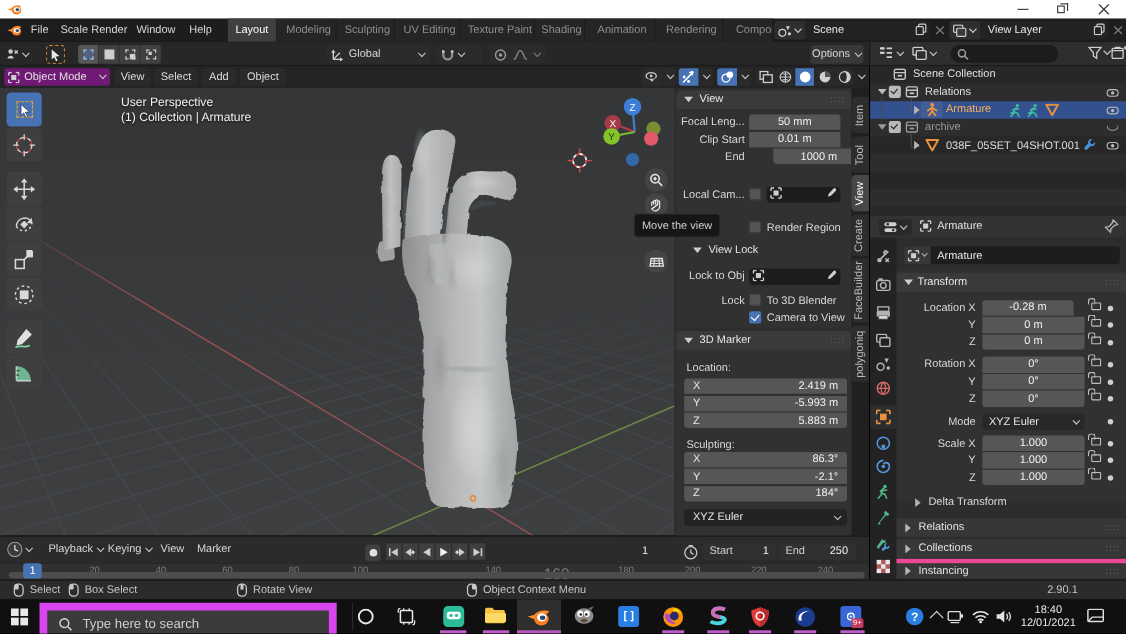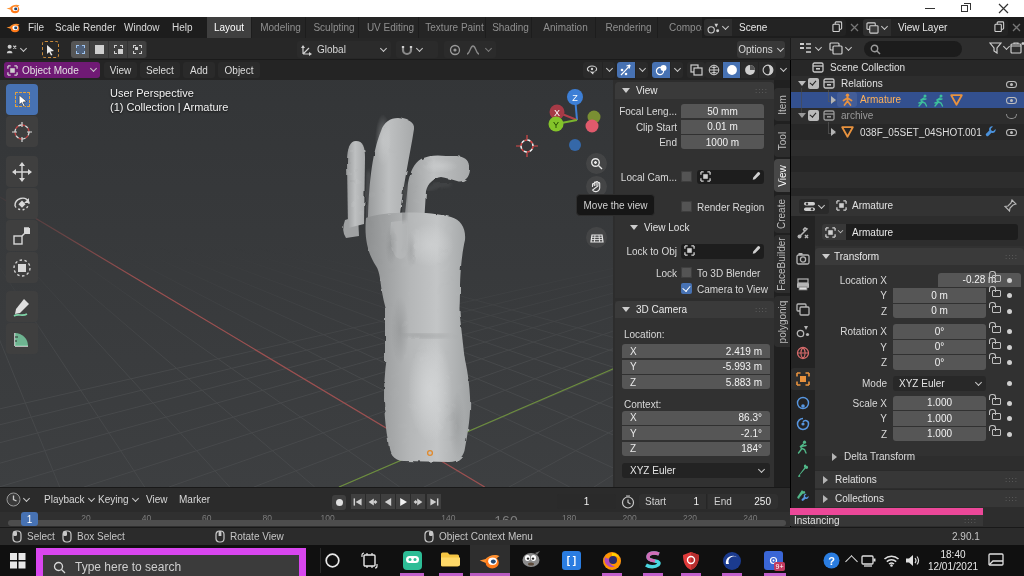--- a/index.html
+++ b/index.html
@@ -485,21 +485,21 @@
     <div class="a r" style="left:615px;top:82px;width:159px;height:17px;background:#3a3a3a;border-radius:4px 4px 0 0">
       <span class="tri trid" style="margin-left:7px"></span>
       <span style="margin-left:6px;color:#e8e8e8">View</span>
       <span class="grip" style="margin-left:auto;margin-right:6px">::::</span>
     </div>
     <div class="a lbl" style="left:613px;top:106px;width:64px;text-align:right">Focal Leng...</div>
     <div class="a lbl" style="left:613px;top:121.5px;width:64px;text-align:right">Clip Start</div>
     <div class="a lbl" style="left:613px;top:137px;width:64px;text-align:right">End</div>
     <div class="a fld" style="left:681px;top:104px;width:83px;height:14px;border-radius:3px 3px 0 0">50 mm</div>
     <div class="a fld" style="left:681px;top:119.5px;width:83px;height:14px;border-radius:0">0.01 m</div>
-    <div class="a fld" style="left:681px;top:135px;width:83px;height:14px;border-radius:0 0 3px 3px">1000 m</div>
+    <div class="a fld" style="left:703px;top:135px;width:83px;height:14px;border-radius:0 0 3px 3px">1000 m</div>
     <div class="a lbl" style="left:613px;top:172px;width:64px;text-align:right">Local Cam...</div>
     <div class="a cb" style="left:681px;top:171px"></div>
     <div class="a r" style="left:697px;top:170px;width:67px;height:14px;background:#1d1d1d;border-radius:3px">
       <span style="margin-left:3px"><svg width="11" height="11" viewBox="0 0 12 12">
           <path d="M1 1 h3 M8 1 h3 M1 1 v3 M11 1 v3 M1 8 v3 M1 11 h3 M8 11 h3 M11 8 v3" stroke="#cfcfcf" stroke-width="1.4"></path>
           <rect x="3.5" y="3.5" width="5" height="5" fill="#cfcfcf"></rect>
         </svg></span>
       <span style="margin-left:auto;margin-right:3px"><svg width="11" height="11" viewBox="0 0 12 12">
           <path d="M10.5 1.5 a1.8 1.8 0 0 1 0 2.6 L5.5 9 3 9.5 3.5 7 8 2 a1.8 1.8 0 0 1 2.5 -0.5z" fill="#cfcfcf"></path>
         </svg></span>
@@ -521,37 +521,37 @@
         </svg></span>
     </div>
     <div class="a lbl" style="left:613px;top:268px;width:64px;text-align:right">Lock</div>
     <div class="a cb" style="left:681px;top:267px"></div>
     <div class="a lbl" style="left:697px;top:268px">To 3D Blender</div>
     <div class="a cbc" style="left:681px;top:283px"></div>
     <div class="a lbl" style="left:697px;top:284px">Camera to View</div>
     <div class="a" style="left:615px;top:301px;width:159px;height:186px;background:#313131"></div>
     <div class="a r" style="left:615px;top:301px;width:159px;height:17px;background:#3a3a3a;border-radius:4px 4px 0 0">
       <span class="tri trid" style="margin-left:7px"></span>
-      <span style="margin-left:6px;color:#e8e8e8">3D Camera</span>
+      <span style="margin-left:6px;color:#e8e8e8">3D Marker</span>
       <span class="grip" style="margin-left:auto;margin-right:6px">::::</span>
     </div>
     <div class="a lbl" style="left:624px;top:329px">Location:</div>
     <div class="a fld" style="left:622px;top:344px;width:148px;height:14px;border-radius:3px 3px 0 0;justify-content:flex-start">
       <span style="margin-left:8px;color:#e8e8e8">X</span>
       <span style="margin-left:auto;margin-right:8px">2.419 m</span>
     </div>
     <div class="a fld" style="left:622px;top:359.5px;width:148px;height:14px;border-radius:0;justify-content:flex-start">
       <span style="margin-left:8px;color:#e8e8e8">Y</span>
       <span style="margin-left:auto;margin-right:8px">-5.993 m</span>
     </div>
     <div class="a fld" style="left:622px;top:375px;width:148px;height:14px;border-radius:0 0 3px 3px;justify-content:flex-start">
       <span style="margin-left:8px;color:#e8e8e8">Z</span>
       <span style="margin-left:auto;margin-right:8px">5.883 m</span>
     </div>
-    <div class="a lbl" style="left:624px;top:399px">Context:</div>
+    <div class="a lbl" style="left:624px;top:399px">Sculpting:</div>
     <div class="a fld" style="left:622px;top:410.5px;width:148px;height:14px;border-radius:3px 3px 0 0;justify-content:flex-start">
       <span style="margin-left:8px;color:#e8e8e8">X</span>
       <span style="margin-left:auto;margin-right:8px">86.3°</span>
     </div>
     <div class="a fld" style="left:622px;top:426px;width:148px;height:14px;border-radius:0;justify-content:flex-start">
       <span style="margin-left:8px;color:#e8e8e8">Y</span>
       <span style="margin-left:auto;margin-right:8px">-2.1°</span>
     </div>
     <div class="a fld" style="left:622px;top:441.5px;width:148px;height:14px;border-radius:0 0 3px 3px;justify-content:flex-start">
       <span style="margin-left:8px;color:#e8e8e8">Z</span>
@@ -753,21 +753,21 @@
     <div class="a r" style="left:846px;top:224px;width:172px;height:16px;background:#1d1d1d;border-radius:0 3px 3px 0">
       <span style="margin-left:6px;color:#e8e8e8;font-size:10px">Armature</span>
     </div>
     <div class="a" style="left:815px;top:246px;width:209px;height:210px;background:#313131"></div>
     <div class="a r" style="left:815px;top:248px;width:209px;height:17px;background:#3a3a3a;border-radius:4px 4px 0 0">
       <span class="tri trid" style="margin-left:7px"></span>
       <span style="margin-left:4px;color:#e8e8e8">Transform</span>
       <span class="grip" style="margin-left:auto;margin-right:6px">::::</span>
     </div>
     <div class="a lbl" style="left:791px;top:274.5px;width:96px;text-align:right">Location X</div>
-    <div class="a fld" style="left:938px;top:272.5px;width:83px;height:14.5px;border-radius:3px 3px 0 0">-0.28 m</div>
+    <div class="a fld" style="left:893px;top:272.5px;width:83px;height:14.5px;border-radius:3px 3px 0 0">-0.28 m</div>
     <div class="a lock" style="left:992px;top:274.5px"></div>
     <div class="a dot" style="left:1007px;top:277.5px"></div>
     <div class="a lbl" style="left:791px;top:290px;width:96px;text-align:right">Y</div>
     <div class="a fld" style="left:893px;top:288px;width:93px;height:14.5px;border-radius:0">0 m</div>
     <div class="a lock" style="left:992px;top:290px"></div>
     <div class="a dot" style="left:1007px;top:293px"></div>
     <div class="a lbl" style="left:791px;top:305.5px;width:96px;text-align:right">Z</div>
     <div class="a fld" style="left:893px;top:303.5px;width:93px;height:14.5px;border-radius:0 0 3px 3px">0 m</div>
     <div class="a lock" style="left:992px;top:305.5px"></div>
     <div class="a dot" style="left:1007px;top:308.5px"></div>
@@ -808,21 +808,21 @@
     <div class="a r" style="left:815px;top:470px;width:209px;height:18px;background:#373737;border-top:1px solid #2a2a2a">
       <span class="tri trir" style="margin-left:8px"></span>
       <span style="margin-left:7px;color:#e2e2e2">Relations</span>
       <span class="grip" style="margin-left:auto;margin-right:6px">::::</span>
     </div>
     <div class="a r" style="left:815px;top:489px;width:209px;height:18px;background:#373737;border-top:1px solid #2a2a2a">
       <span class="tri trir" style="margin-left:8px"></span>
       <span style="margin-left:7px;color:#e2e2e2">Collections</span>
       <span class="grip" style="margin-left:auto;margin-right:6px">::::</span>
     </div>
-    <div class="a r" style="left:774px;top:508px;width:209px;height:18px;background:#373737;border-top:7px solid #ec4899">
+    <div class="a r" style="left:815px;top:508px;width:209px;height:18px;background:#373737;border-top:4px solid #ec4899">
       <span class="tri trir" style="margin-left:8px"></span>
       <span style="margin-left:7px;color:#e2e2e2">Instancing</span>
       <span class="grip" style="margin-left:auto;margin-right:6px">::::</span>
     </div>
     <div class="a" style="left:0;top:487px;width:790px;height:25px;background:#2b2b2b;border-top:1px solid #191919"></div>
     <div class="a" style="left:0;top:512px;width:790px;height:15px;background:#303030"></div>
     <div class="a r" style="left:6px;top:492px;gap:2px">
       <svg width="15" height="15">
         <circle cx="7.5" cy="7.5" r="6.5" fill="#3a3a3a" stroke="#9a9a9a"></circle>
         <path d="M7.5 3.5 V7.5 L10.5 9" stroke="#ccc" stroke-width="1.3" fill="none"></path>

